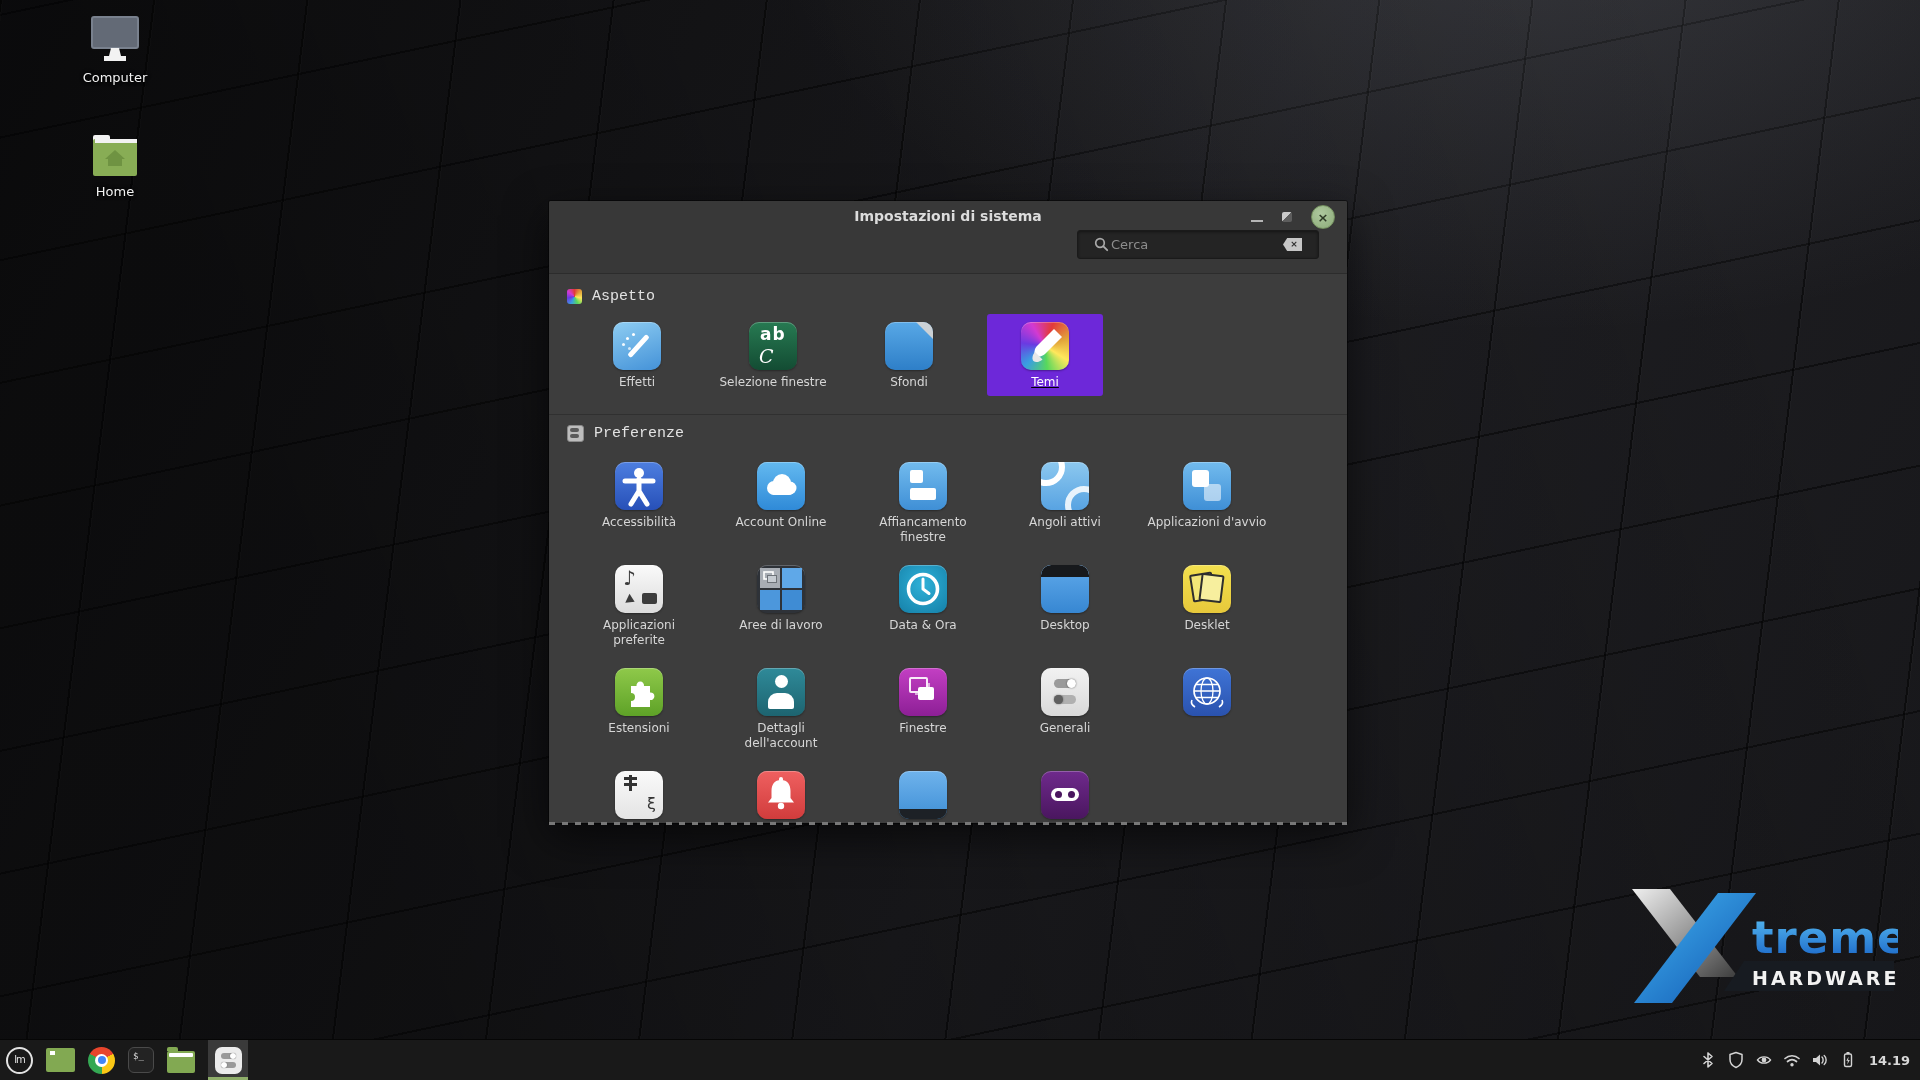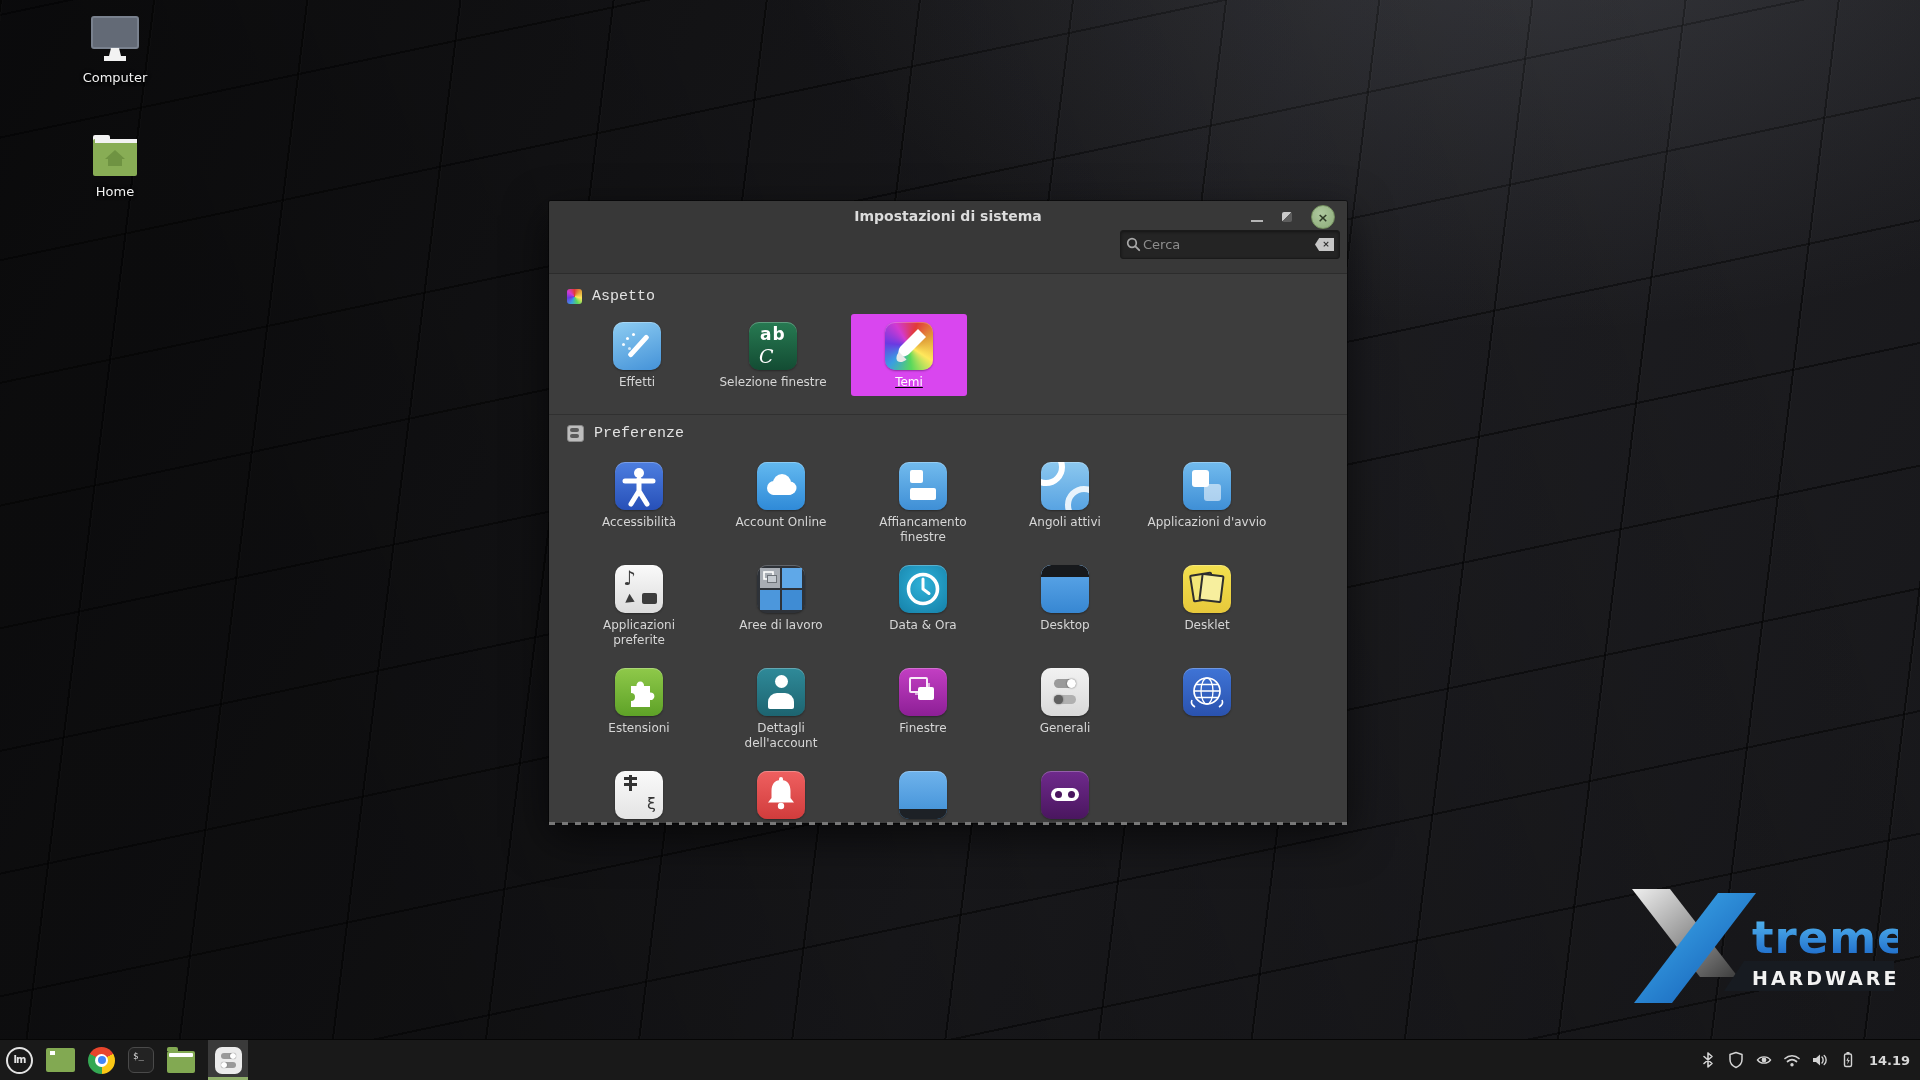--- a/index.html
+++ b/index.html
@@ -20,43 +20,43 @@
     border-radius:2px 2px 0 0;box-shadow:0 14px 44px rgba(0,0,0,.6),0 0 0 1px rgba(0,0,0,.45);}
   .window::after{content:"";position:absolute;left:0;right:0;bottom:-2px;height:3px;
     background:repeating-linear-gradient(90deg,#787878 0 6px,transparent 6px 13px);}
   .titlebar{position:relative;height:72px;background:#383838;border-bottom:1px solid #2c2c2c;border-radius:2px 2px 0 0;}
   .win-title{position:absolute;top:7px;left:0;right:0;text-align:center;font-size:14px;font-weight:bold;color:#dcdcdc;}
   .win-controls{position:absolute;top:2px;right:12px;display:flex;align-items:center;gap:19px;height:28px;}
   .btn-min{width:12px;height:2px;background:#b5b5b5;margin-top:8px;}
   .btn-max{width:10px;height:10px;border-radius:2px;background:linear-gradient(135deg,#c9c9c9 50%,#5d5d5d 50%);}
   .btn-close{width:22px;height:22px;border-radius:50%;background:radial-gradient(circle at 40% 35%,#aec89e,#8cab79);
     border:1px solid #74905f;color:#2e3a26;font-size:13px;font-weight:bold;display:flex;align-items:center;justify-content:center;line-height:1;}
-  .searchbox{position:absolute;top:29px;right:7px;width:208px;height:27px;background:#242424;border:1px solid #1a1a1a;
-    border-radius:3px;display:flex;align-items:center;padding:0 5px;box-shadow:inset 0 1px 3px rgba(0,0,0,.45);}
+  .searchbox{position:absolute;top:29px;right:28px;width:208px;height:27px;background:#242424;border:1px solid #1a1a1a;
+    border-radius:3px;display:flex;align-items:center;padding:0 16px;box-shadow:inset 0 1px 3px rgba(0,0,0,.45);}
   .searchbox input{flex:1;background:transparent;border:none;outline:none;color:#ddd;font-size:13px;min-width:0;
     font-family:"DejaVu Sans",sans-serif;}
   .searchbox input::placeholder{color:#8d8d8d;}
   .clear-ic{width:19px;height:13px;background:#c6c6c6;clip-path:polygon(22% 0,100% 0,100% 100%,22% 100%,0 50%);
     display:flex;align-items:center;justify-content:center;}
   .clear-ic span{font-size:9px;font-weight:bold;color:#2d2d2d;padding-left:3px;line-height:1;}
   .content{position:relative;height:550px;overflow:hidden;padding-top:10px;}
   .sec-head{display:flex;align-items:center;gap:10px;padding-left:18px;height:24px;font-size:15px;color:#e2e2e2;font-family:Liberation Mono, monospace;}
   .sh-rainbow{width:15px;height:15px;border-radius:3px;
     background:conic-gradient(#e23a3a,#e2a43a,#ffe85c,#58d85c,#3a9ee2,#6a3ae2,#d23ad2,#e23a3a);}
   .sh-prefs{width:15px;height:15px;border-radius:3px;background:#bdbdbd;position:relative;border:1px solid #8a8a8a;}
   .sh-prefs::before{content:"";position:absolute;left:2px;top:2px;width:9px;height:4px;border-radius:2px;background:#5a5a5a;
     box-shadow:0 6px 0 #5a5a5a;}
   .sep2{border-top:1px solid #303030;margin-top:18px;}
   .row-aspetto{display:flex;gap:20px;padding-left:30px;margin-top:6px;}
   .row-aspetto .tile{width:116px;}
   .row-aspetto .tile-label{white-space:nowrap;}
   .grid-pref{display:grid;grid-template-columns:repeat(5,120px);column-gap:22px;grid-auto-rows:103px;
     padding-left:30px;margin-top:9px;}
   .tile{padding:8px 0 6px;text-align:center;border-radius:3px;}
-  .tile.selected{background:#d946ef;text-decoration:underline;}
+  .tile.selected{background:#6d28d9;text-decoration:underline;}
   .tile.selected .tile-label{color:#fff;}
   .tile-label{margin-top:5px;font-size:12px;line-height:1.25;color:#d6d6d6;}
   
   .t-ic{width:48px;height:48px;border-radius:10px;margin:0 auto;position:relative;overflow:hidden;
     box-shadow:inset 0 1px 0 rgba(255,255,255,.25),0 1px 2px rgba(0,0,0,.35);}
   .t-ic svg{position:absolute;inset:0;}
   .ic-effetti{background:linear-gradient(160deg,#8ecdf2,#4492d8);}
   .ic-effetti::after{content:"";position:absolute;left:23px;top:10px;width:5px;height:28px;background:#fff;border-radius:2px;transform:rotate(42deg);}
   .ic-effetti::before{content:"";position:absolute;left:13px;top:15px;width:3px;height:3px;border-radius:50%;background:#fff;
     box-shadow:-4px 6px 0 rgba(255,255,255,.9),2px 10px 0 rgba(255,255,255,.7),6px -4px 0 #fff;}
@@ -118,21 +118,21 @@
   .ic-schermo{background:linear-gradient(180deg,#6fb3ec,#3f8fd6);}
   .ic-schermo::after{content:"";position:absolute;left:0;right:0;bottom:0;height:10px;background:#1d2126;}
   .ic-privacy{background:linear-gradient(180deg,#6f2a8c,#4a165f);}
   .mask{position:absolute;left:10px;top:17px;width:28px;height:13px;background:#fff;border-radius:7px;}
   .mask::before{content:"";position:absolute;left:4px;top:3px;width:7px;height:7px;border-radius:50%;background:#4a165f;}
   .mask::after{content:"";position:absolute;right:4px;top:3px;width:7px;height:7px;border-radius:50%;background:#4a165f;}
   
   .taskbar{position:absolute;left:0;right:0;bottom:0;height:40px;background:#191919;border-top:1px solid #060606;}
   .tb-left{position:absolute;left:6px;top:0;height:40px;display:flex;align-items:center;gap:13px;}
   .tb-menu{width:27px;height:27px;border-radius:50%;border:2px solid #e3e3e3;display:flex;align-items:center;justify-content:center;box-sizing:border-box;}
-  .tb-menu span{font-size:10px;font-weight:bold;color:#e3e3e3;letter-spacing:-1px;line-height:1;margin-top:-1px;}
+  .tb-menu span{font-size:10px;font-weight:normal;color:#e3e3e3;letter-spacing:-1px;line-height:1;margin-top:-1px;}
   .tb-showdesk{width:29px;height:24px;background:#82a952;border-radius:2px;position:relative;}
   .tb-showdesk::before{content:"";position:absolute;left:4px;top:3px;width:5px;height:4px;background:#fff;}
   .tb-chrome{width:27px;height:27px;border-radius:50%;position:relative;
     background:conic-gradient(from -60deg,#e8452c 0 120deg,#fbc815 120deg 240deg,#34a853 240deg 360deg);}
   .tb-chrome::before{content:"";position:absolute;left:7px;top:7px;width:13px;height:13px;border-radius:50%;background:#fff;}
   .tb-chrome::after{content:"";position:absolute;left:9.5px;top:9.5px;width:8px;height:8px;border-radius:50%;background:#4285f4;}
   .tb-term{width:26px;height:26px;background:#232323;border:1px solid #4a4a4a;border-radius:6px;box-sizing:border-box;
     color:#ddd;font-family:"DejaVu Sans Mono",monospace;font-size:9px;padding:3px 0 0 4px;}
   .tb-folder{width:28px;height:22px;background:#82a952;border-radius:2px;position:relative;margin-top:3px;}
   .tb-folder::before{content:"";position:absolute;left:0;top:-4px;width:11px;height:4px;background:#82a952;border-radius:2px 2px 0 0;}
@@ -235,20 +235,24 @@
           <div class="t-ic ic-effetti"></div>
           <div class="tile-label">Effetti</div>
         </div>
         <div class="tile">
           <div class="t-ic ic-selcar">
             <span class="g-ab">ab</span>
             <span class="g-C">C</span>
           </div>
           <div class="tile-label">Selezione finestre</div>
         </div>
+        <div class="tile">
+          <div class="t-ic ic-sfondi"></div>
+          <div class="tile-label">Sfondi</div>
+        </div>
         <div class="tile selected">
           <div class="t-ic ic-temi">
             <svg viewBox="0 0 48 48">
                 <path d="M33 7 l8 8 -17 17 c-2.5 2.5 -7.5 3.5 -9.5 1.5 -2 -2 -1 -7 1.5 -9.5 z" fill="#fff"></path>
             <path d="M14 30 c-2.5 2.5 -3.5 7 -1.5 9 2 2 6.5 1 9 -1.5 z" fill="#e8e8e8"></path>
               </svg>
           </div>
           <div class="tile-label">Temi</div>
         </div>
       </div>

